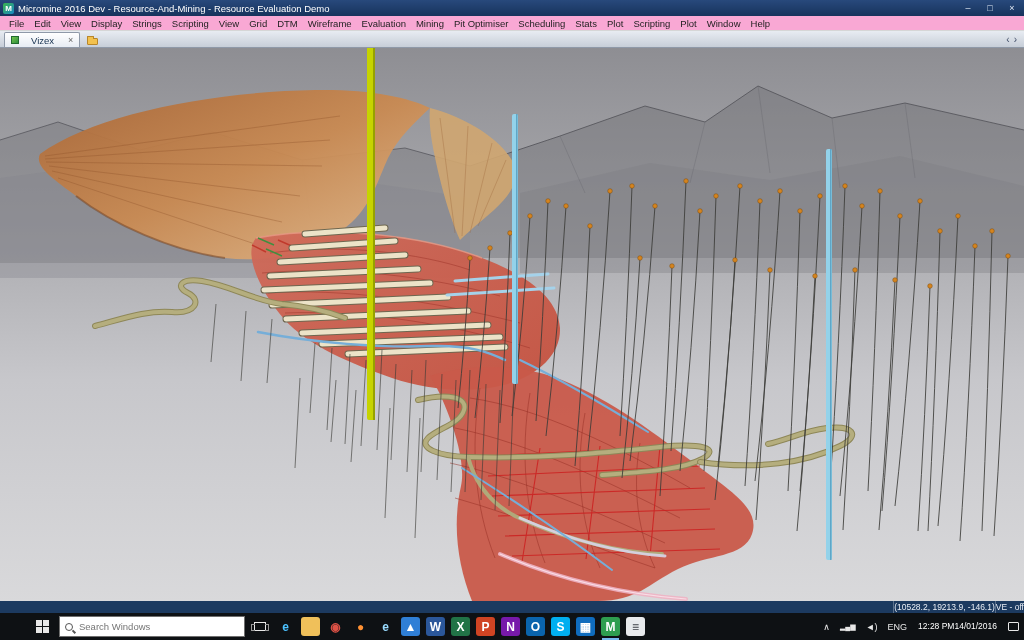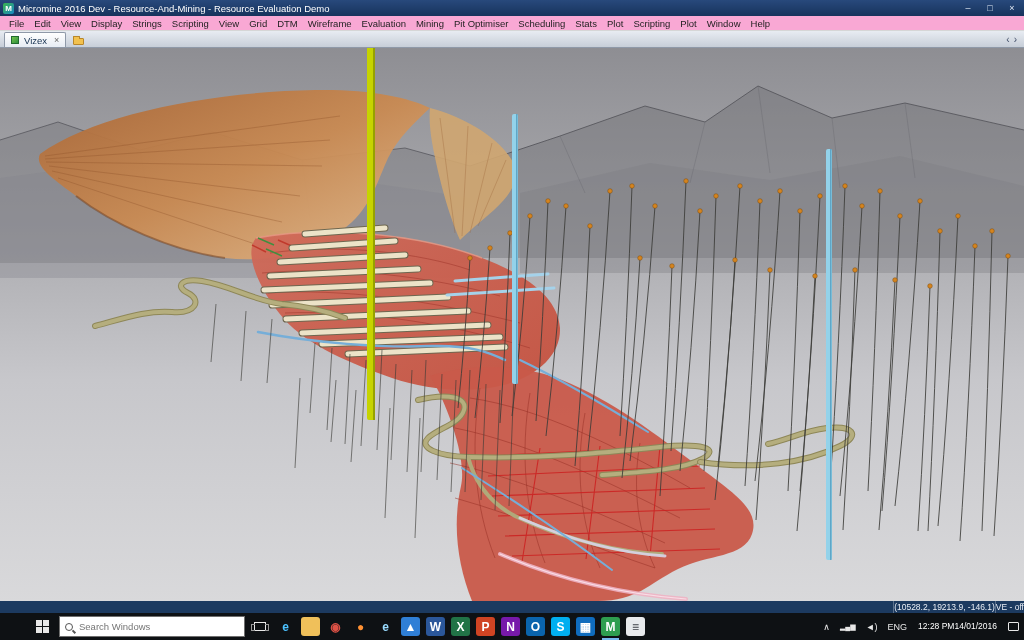--- a/index.html
+++ b/index.html
@@ -17,21 +17,21 @@
              font-size:9px; color:#dfe7f2; cursor:default; }
 
   
   .menubar { height:15px; background:#f9a8d4; border-bottom:1px solid #d6d6d6;
              display:flex; align-items:center; padding:0 4px; font-size:9.5px; color:#1e1e1e; flex:none; }
   .menu-item { padding:0 5px; white-space:nowrap; }
 
   
   .tabbar { height:17px; background:linear-gradient(#e8ecf2,#c7ced8); border-bottom:1px solid #8f99a8;
             display:flex; align-items:flex-end; padding:2px 4px 0; gap:4px; flex:none; }
-  .tab { height:15px; display:flex; align-items:center; gap:5px; padding:0 6px;
+  .tab { height:15px; display:flex; align-items:center; gap:12px; padding:0 6px;
          background:linear-gradient(#ffffff,#e7ecf3); border:1px solid #8f99a8; border-bottom:none;
          border-radius:2px 2px 0 0; font-size:9.5px; color:#15304f; }
   .tab-cube { width:8px; height:8px; background:linear-gradient(135deg,#74c44c,#2e8f3c); border:1px solid #206b2e; flex:none; }
   .tab-close { font-size:9px; color:#666; margin-left:2px; }
   .folder-wrap { width:16px; height:14px; display:flex; align-items:center; justify-content:center; }
   .folder { width:11px; height:7px; background:#f2c14e; border:1px solid #b8862a; border-radius:1px; position:relative; margin-top:2px; }
   .folder::before { content:""; position:absolute; top:-3px; left:-1px; width:5px; height:2px;
                     background:#f2c14e; border:1px solid #b8862a; border-bottom:none; border-radius:1px 1px 0 0; }
   .tab-scroll { margin-left:auto; display:flex; gap:4px; font-size:10px; color:#44506a; padding:0 3px 2px 0; }
 

